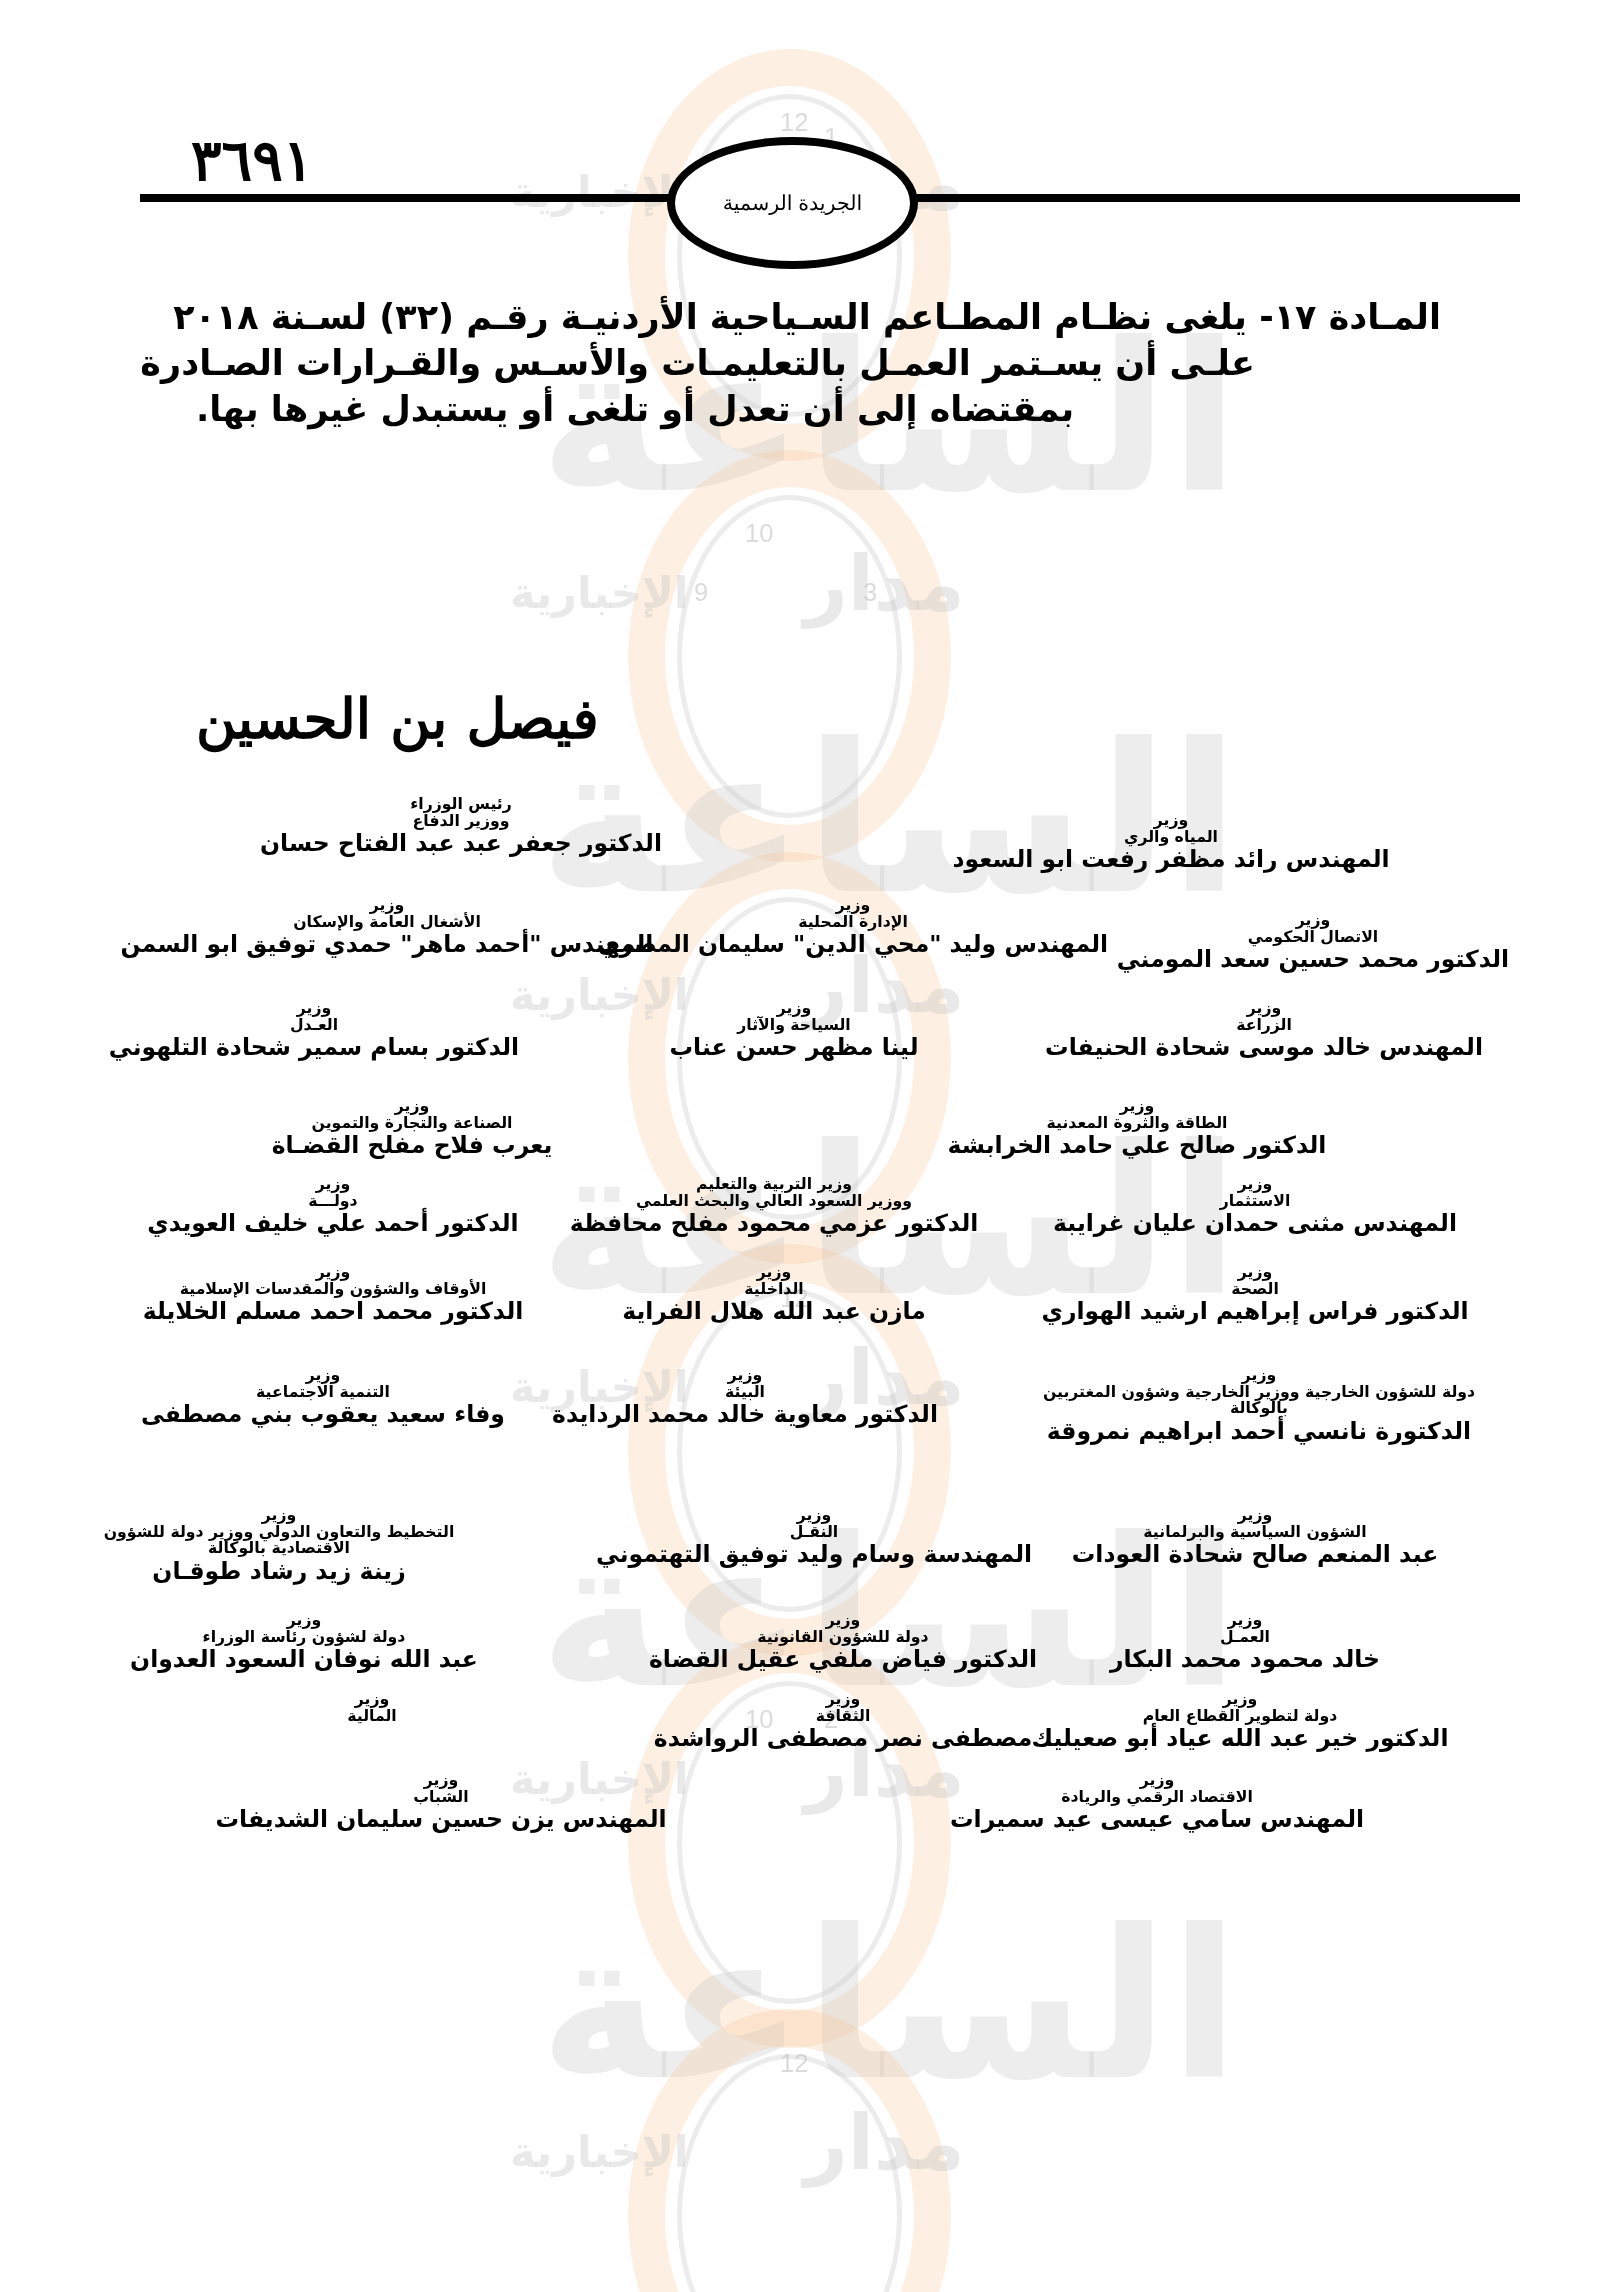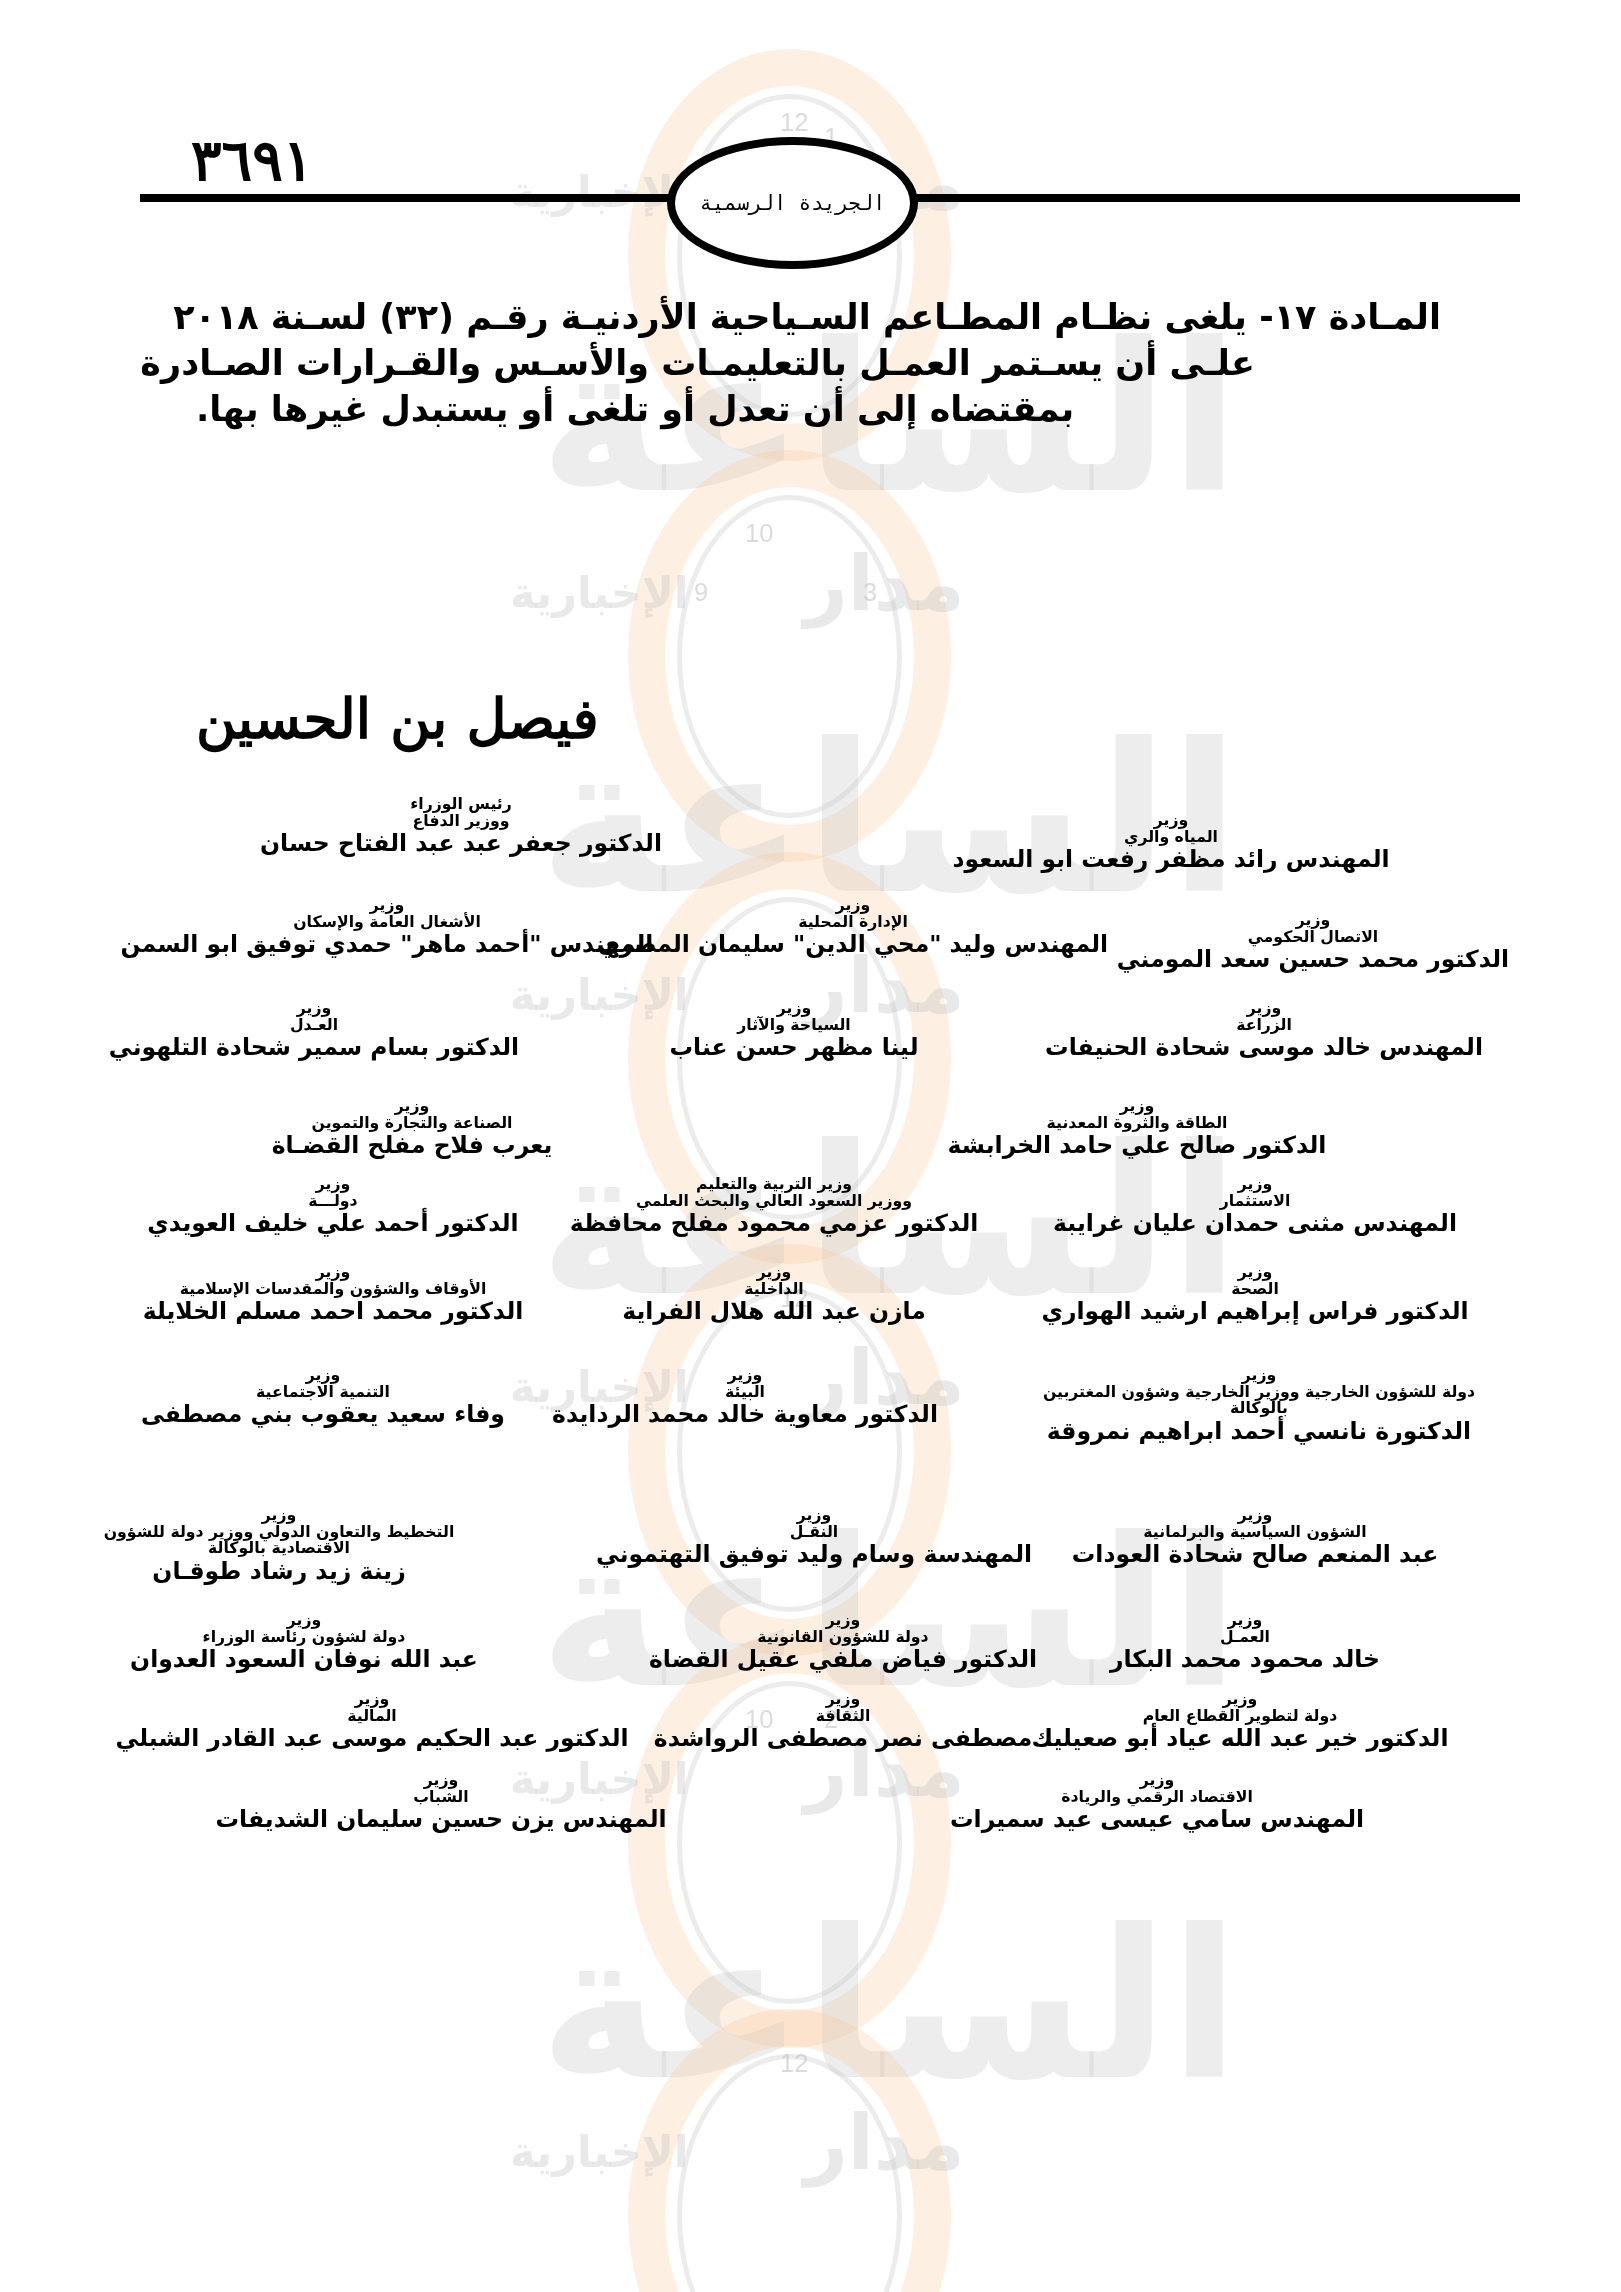--- a/index.html
+++ b/index.html
@@ -17,21 +17,21 @@
     .wm .big { position: absolute; left: 29px; top: 279px; font-family: "DejaVu Sans", sans-serif; font-size: 206px; font-weight: bold;
       color: rgba(200,200,200,0.33); letter-spacing: 5.9px; direction: rtl; white-space: nowrap; }
     .wm .small { position: absolute; left: 0px; top: 147px; font-size: 43px; font-weight: bold; color: rgba(200,200,200,0.4); white-space: nowrap; }
     .wm .madar { position: absolute; left: 294px; top: 118px; font-size: 76px; font-weight: bold; color: rgba(200,200,200,0.4); white-space: nowrap; }
 
     
     .page-number { position: absolute; left: 191px; top: 127px; font-family: Liberation Serif, serif; font-size: 57px; font-weight: bold; direction: rtl; letter-spacing: 2px; }
     .rule { position: absolute; left: 140px; top: 194px; width: 1380px; height: 7.8px; background: #000; }
     .oval { position: absolute; left: 667px; top: 137px; width: 251px; height: 132px; border: 8.8px solid #000; border-radius: 50%;
       background: #fff; box-sizing: border-box; display: flex; align-items: center; justify-content: center; }
-    .oval span { font-size: 20.6px; font-family: Liberation Mono, monospace; }
+    .oval span { font-size: 20.6px; font-family: Liberation Sans, sans-serif; }
 
     
     .article { position: absolute; left: 196px; top: 294px; width: 1245px; direction: rtl; font-weight: bold; font-size: 35px; line-height: 46px; }
     .article .line1 { text-align: right; white-space: nowrap; }
     .article .line2 { text-align: right; white-space: nowrap; padding-right: 186px; }
     .article .line3 { text-align: left; white-space: nowrap; padding-right: 186px; }
     .article .date { text-align: center; margin-top: 3.9px; padding-right: 39px; letter-spacing: 2px; }
 
     .king { position: absolute; left: 196px; top: 686px; font-family: "DejaVu Serif", serif; font-size: 55px; font-weight: bold; direction: rtl; }
 
@@ -236,21 +236,20 @@
       <div class="name">الدكتور فياض ملفي عقيل القضاة</div>
     </div>
     <div class="sig" style="left: 1245px; top: 1612px; transform: translateX(-50%);">
       <div class="role">وزير</div>
       <div class="role">العمـل</div>
       <div class="name">خالد محمود محمد البكار</div>
     </div>
     <div class="sig" style="left: 372px; top: 1691px; transform: translateX(-50%);">
       <div class="role">وزير</div>
       <div class="role">المالية</div>
-      <div class="name">الدكتور عبد الحكيم موسى عبد القادر الشبلي</div>
     </div>
     <div class="sig" style="left: 843px; top: 1691px; transform: translateX(-50%);">
       <div class="role">وزير</div>
       <div class="role">الثقافة</div>
       <div class="name">مصطفى نصر مصطفى الرواشدة</div>
     </div>
     <div class="sig" style="left: 1240px; top: 1691px; transform: translateX(-50%);">
       <div class="role">وزير</div>
       <div class="role">دولة لتطوير القطاع العام</div>
       <div class="name">الدكتور خير عبد الله عياد أبو صعيليك</div>

